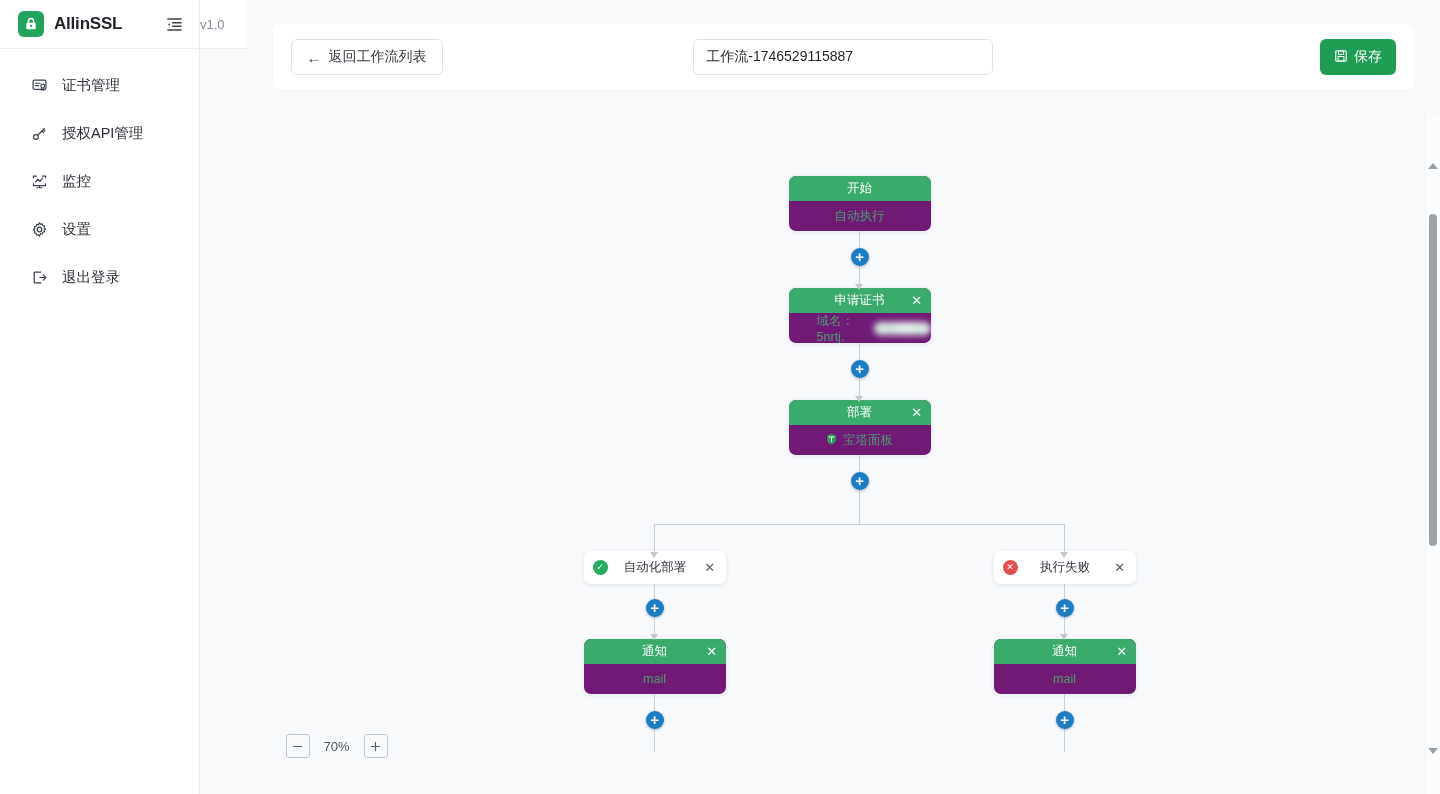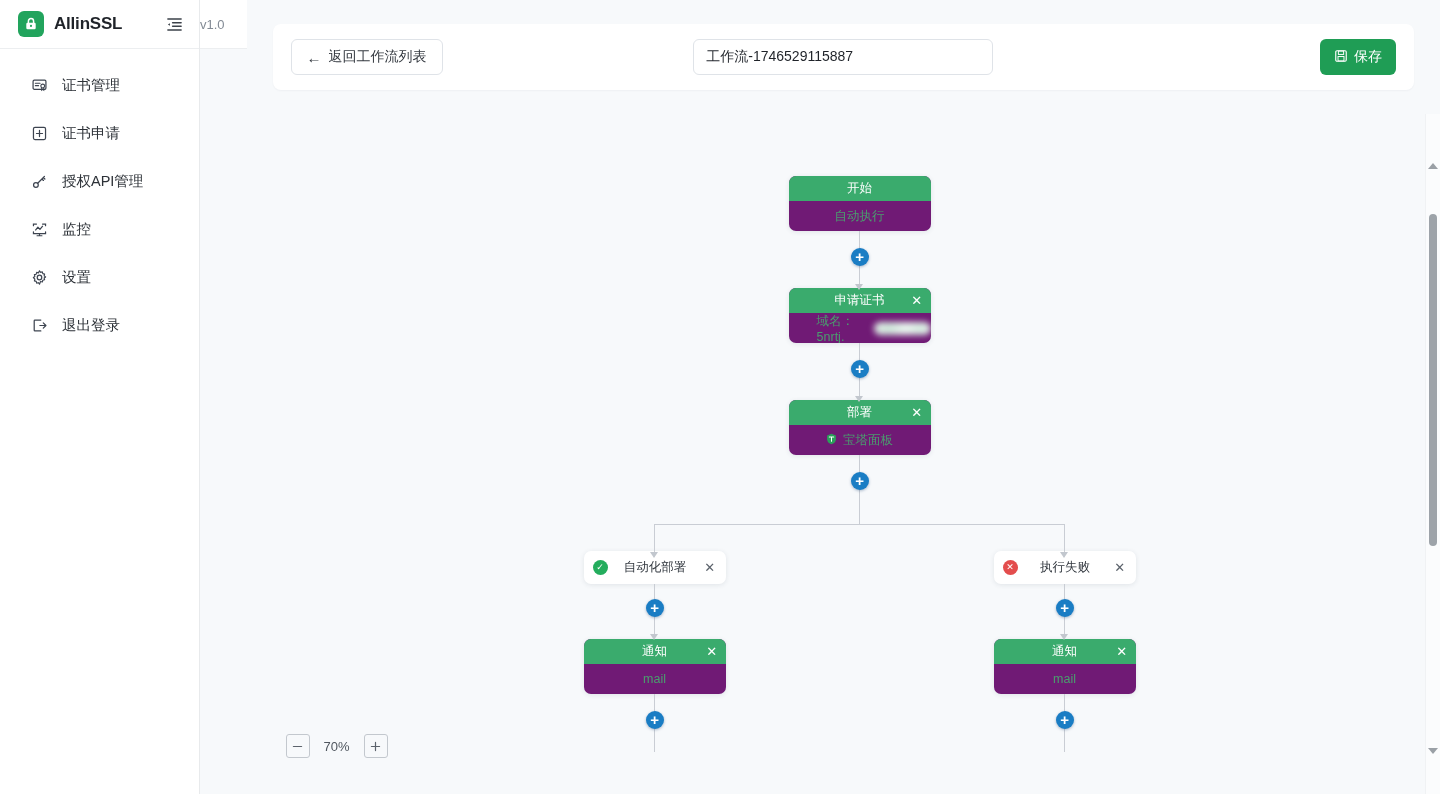--- a/index.html
+++ b/index.html
@@ -279,29 +279,20 @@
           <svg width="17" height="17" viewBox="0 0 18 18">
               <rect x="2.2" y="3.4" width="13.6" height="9.6" rx="1.3" fill="none" stroke="#3d4450" stroke-width="1.3"></rect>
               <path d="M4.6 6.6h5M4.6 9.2h3.4" stroke="#3d4450" stroke-width="1.2" stroke-linecap="round"></path>
               <circle cx="12.4" cy="9.6" r="2" fill="none" stroke="#3d4450" stroke-width="1.2"></circle>
               <path d="M11.3 11.3v2.6l1.1-.8 1.1.8v-2.6" fill="none" stroke="#3d4450" stroke-width="1.1"></path>
             </svg>
         </span>
         <span>证书管理</span>
       </div>
 
-      <div class="nav-item">
-        <span class="nav-icon">
-          <svg width="17" height="17" viewBox="0 0 18 18">
-              <rect x="2.6" y="2.6" width="12.8" height="12.8" rx="1.6" fill="none" stroke="#3d4450" stroke-width="1.3"></rect>
-              <path d="M9 5.8v6.4M5.8 9h6.4" stroke="#3d4450" stroke-width="1.3" stroke-linecap="round"></path>
-            </svg>
-        </span>
-        <span>证书申请</span>
-      </div>
 
       <div class="nav-item">
         <span class="nav-icon">
           <svg width="17" height="17" viewBox="0 0 18 18">
               <circle cx="5.2" cy="12.6" r="2.5" fill="none" stroke="#3d4450" stroke-width="1.3"></circle>
               <path d="M7.1 10.8 L14.2 3.7M11.6 6.3l1.6 1.6M13.1 4.8l1.6 1.6" fill="none" stroke="#3d4450" stroke-width="1.3" stroke-linecap="round"></path>
             </svg>
         </span>
         <span>授权API管理</span>
       </div>

